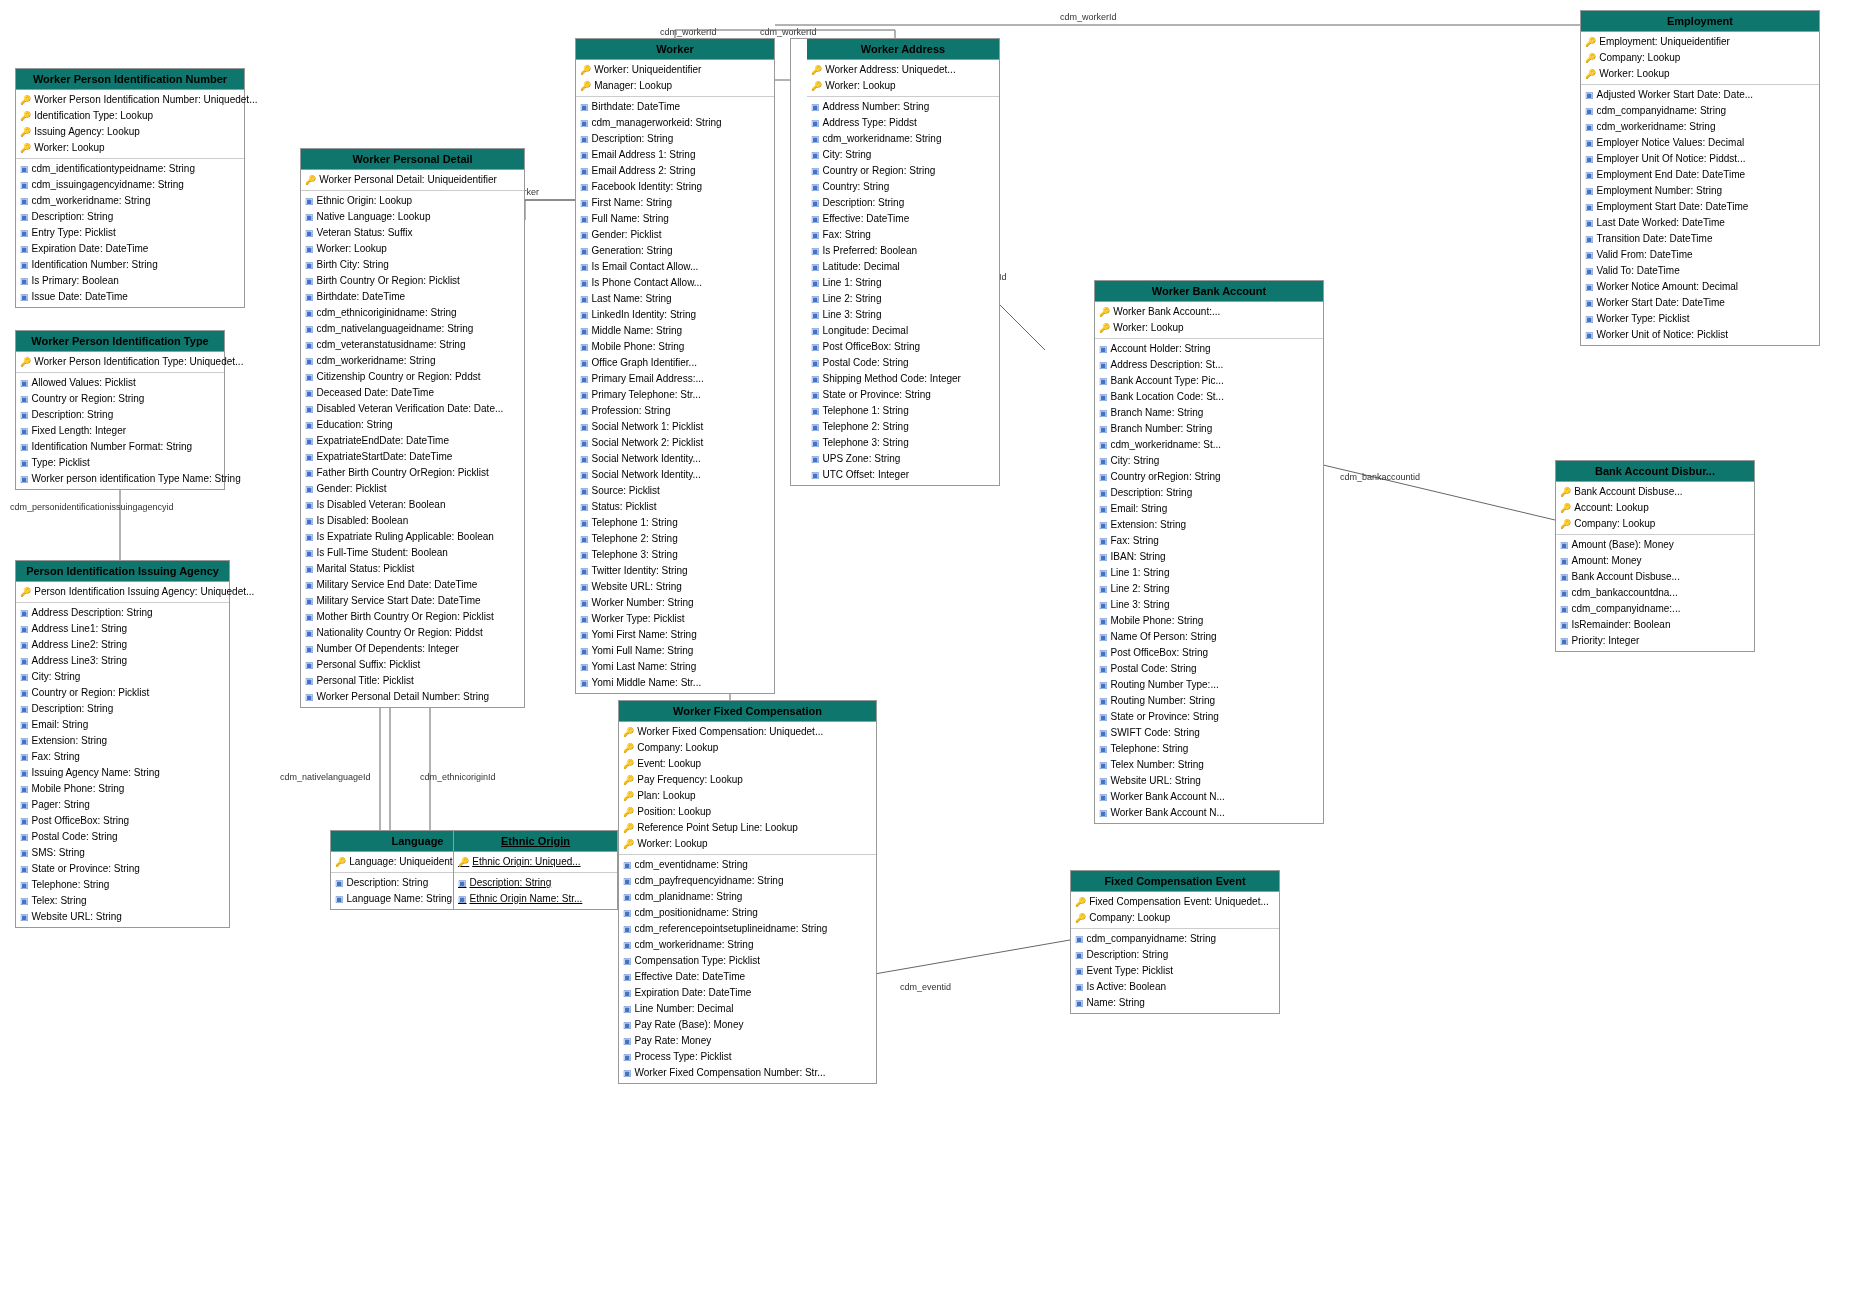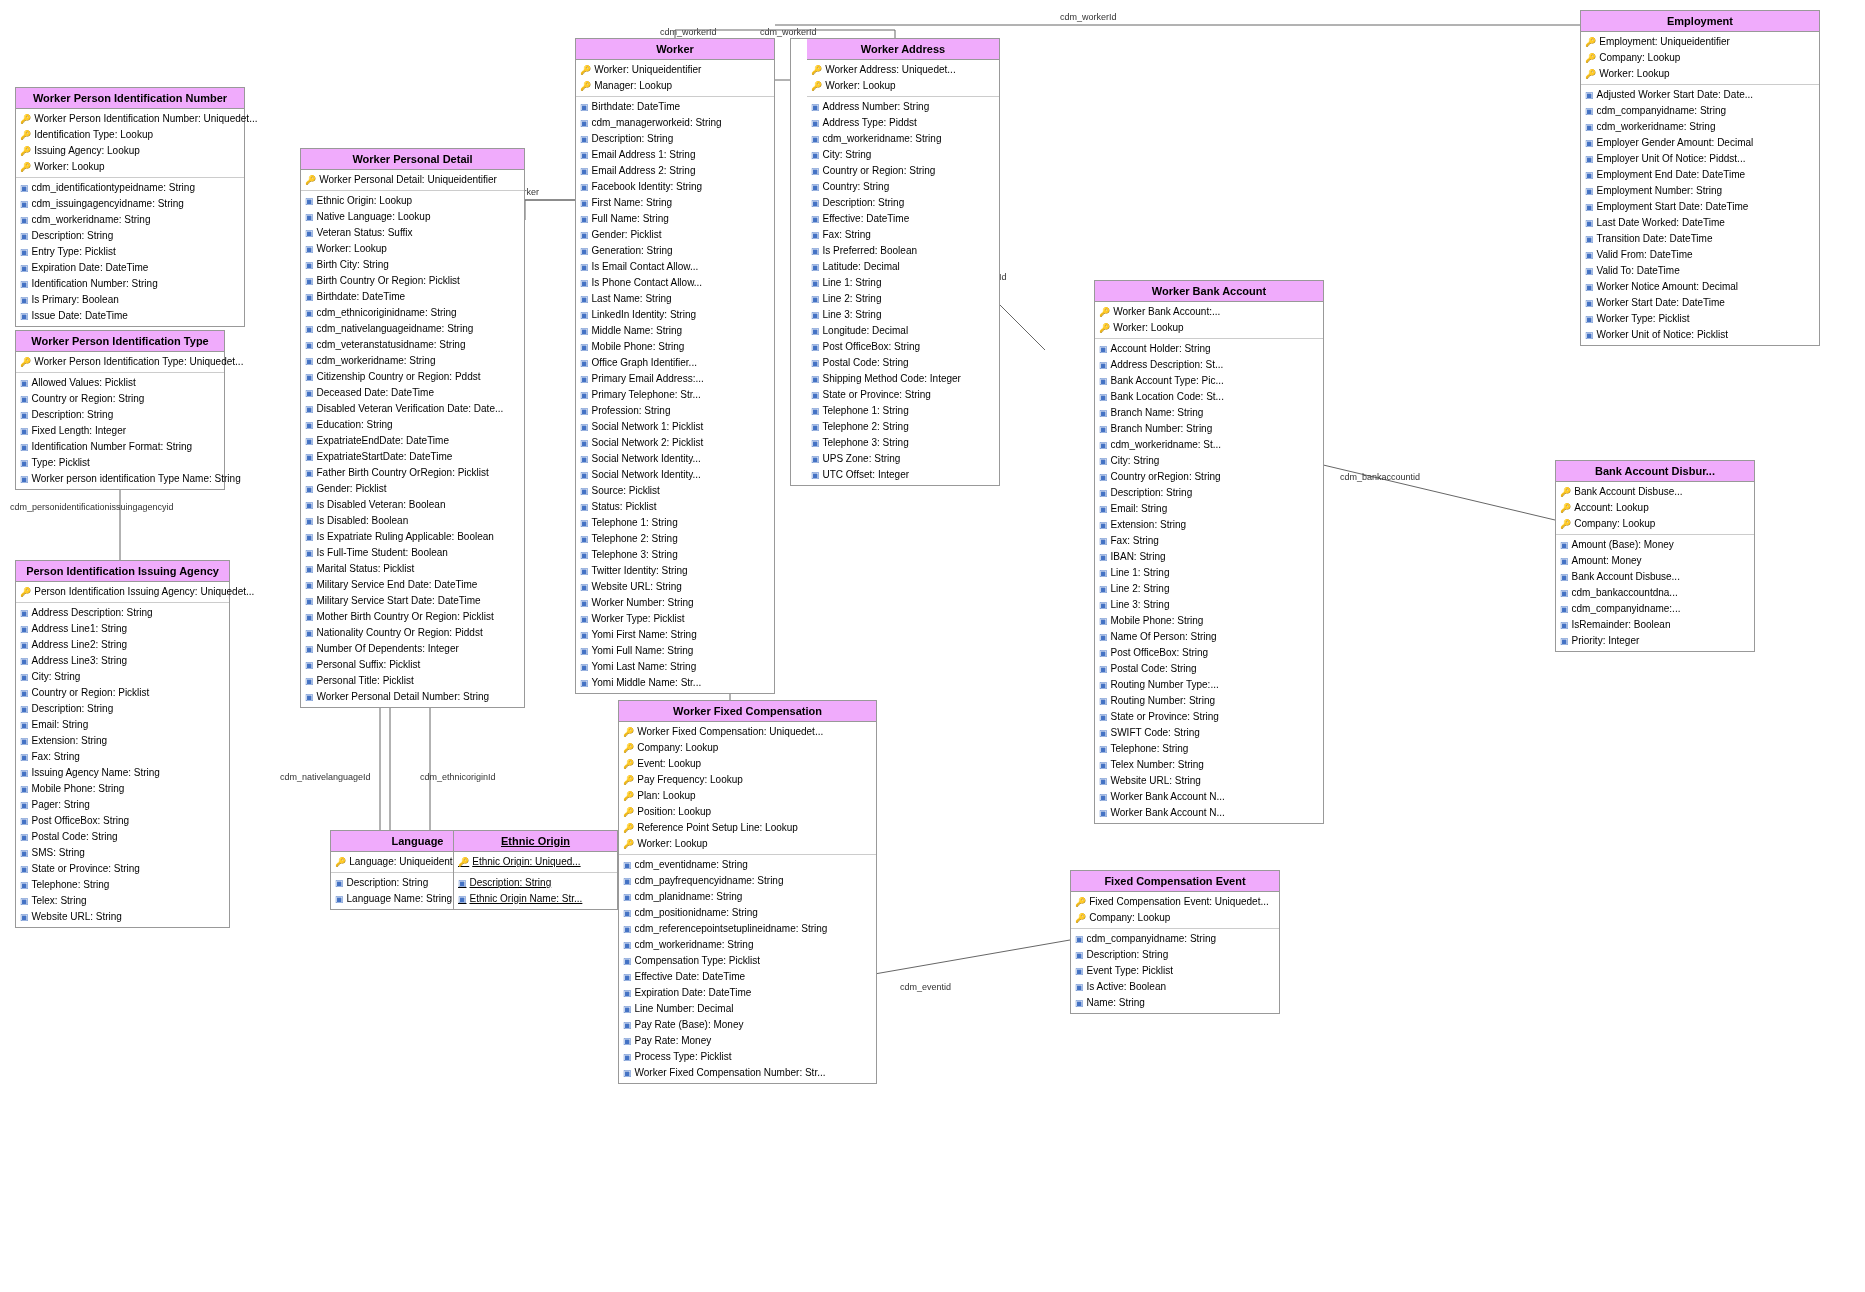--- a/index.html
+++ b/index.html
@@ -17,21 +17,21 @@
       height: 1292px;
       background: #fff;
     }
     .entity-box {
       position: absolute;
       border: 1px solid #999;
       background: #fff;
       min-width: 160px;
     }
     .entity-header {
-      background: #f0abfc;
+      background: #0f766e;
       border-bottom: 1px solid #999;
       padding: 4px 6px;
       font-weight: bold;
       font-size: 11px;
       text-align: center;
     }
     .entity-body {
       padding: 2px 0;
     }
     .entity-row {
@@ -422,21 +422,21 @@
         <div class="entity-row">
           <span class="icon field-icon">▣</span>
           <span>cdm_companyidname: String</span>
         </div>
         <div class="entity-row">
           <span class="icon field-icon">▣</span>
           <span>cdm_workeridname: String</span>
         </div>
         <div class="entity-row">
           <span class="icon field-icon">▣</span>
-          <span>Employer Gender Amount: Decimal</span>
+          <span>Employer Notice Values: Decimal</span>
         </div>
         <div class="entity-row">
           <span class="icon field-icon">▣</span>
           <span>Employer Unit Of Notice: Piddst...</span>
         </div>
         <div class="entity-row">
           <span class="icon field-icon">▣</span>
           <span>Employment End Date: DateTime</span>
         </div>
         <div class="entity-row">
@@ -612,21 +612,21 @@
         <div class="entity-row">
           <span class="icon field-icon">▣</span>
           <span>Personal Title: Picklist</span>
         </div>
         <div class="entity-row">
           <span class="icon field-icon">▣</span>
           <span>Worker Personal Detail Number: String</span>
         </div>
       </div>
     </div>
-    <div class="entity-box" style="left: 15px; top: 68px; width: 230px; margin-top: 19px;">
+    <div class="entity-box" style="left: 15px; top: 68px; width: 230px;">
       <div class="entity-header">Worker Person Identification Number</div>
       <div class="entity-body">
         <div class="entity-row">
           <span class="icon key-icon">🔑</span>
           <span>Worker Person Identification Number: Uniquedet...</span>
         </div>
         <div class="entity-row">
           <span class="icon key-icon">🔑</span>
           <span>Identification Type: Lookup</span>
         </div>

